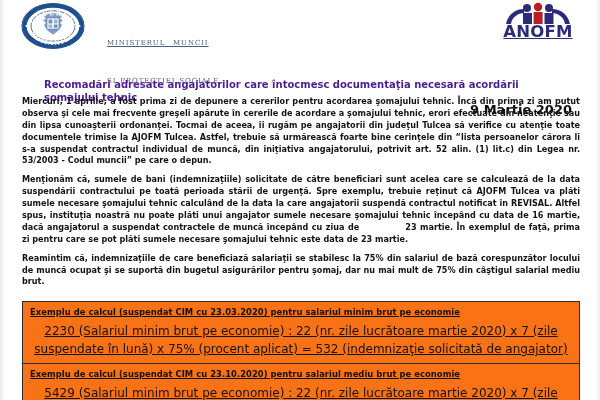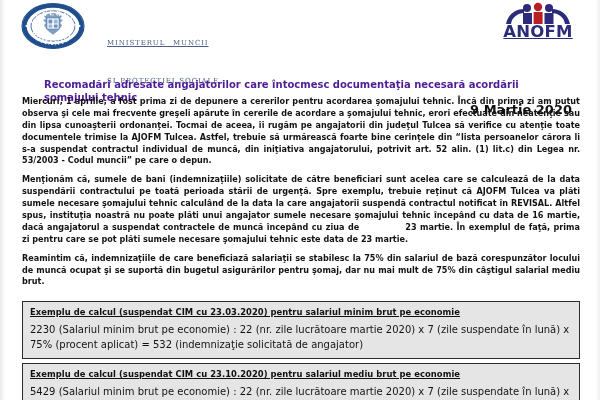--- a/index.html
+++ b/index.html
@@ -121,41 +121,42 @@
     font-weight: bold;
   }
   .gap-space { display: inline-block; width: 46px; }
 
   
   .ex-box {
     position: absolute;
     left: 22px;
     right: 20px;
     border: 1px solid #2c2c2c;
-    background: #e5e5e5;
+    background: #f97316;
     padding: 5px 7px 6px 7px;
     box-sizing: border-box;
   }
   #ex-box-1 { top: 301px; }
   #ex-box-2 { top: 363px; }
   .ex-title {
     font-size: 8.4px;
     font-weight: bold;
     text-decoration: underline;
     color: #111;
     margin-bottom: 5px;
     display: block;
     letter-spacing: 0.05px;
   }
   .ex-text {
-    font-size: 10px;
+    font-size: 12px;
     line-height: 1.5;
     color: #131313;
     display: block;
-    text-align: left;
+    text-align: center;
+    text-decoration: underline;
   }
 </style>
 </head>
 <body>
 
 <div class="page">
 
   <div class="edge-left"></div>
   <div class="edge-right"></div>
 

